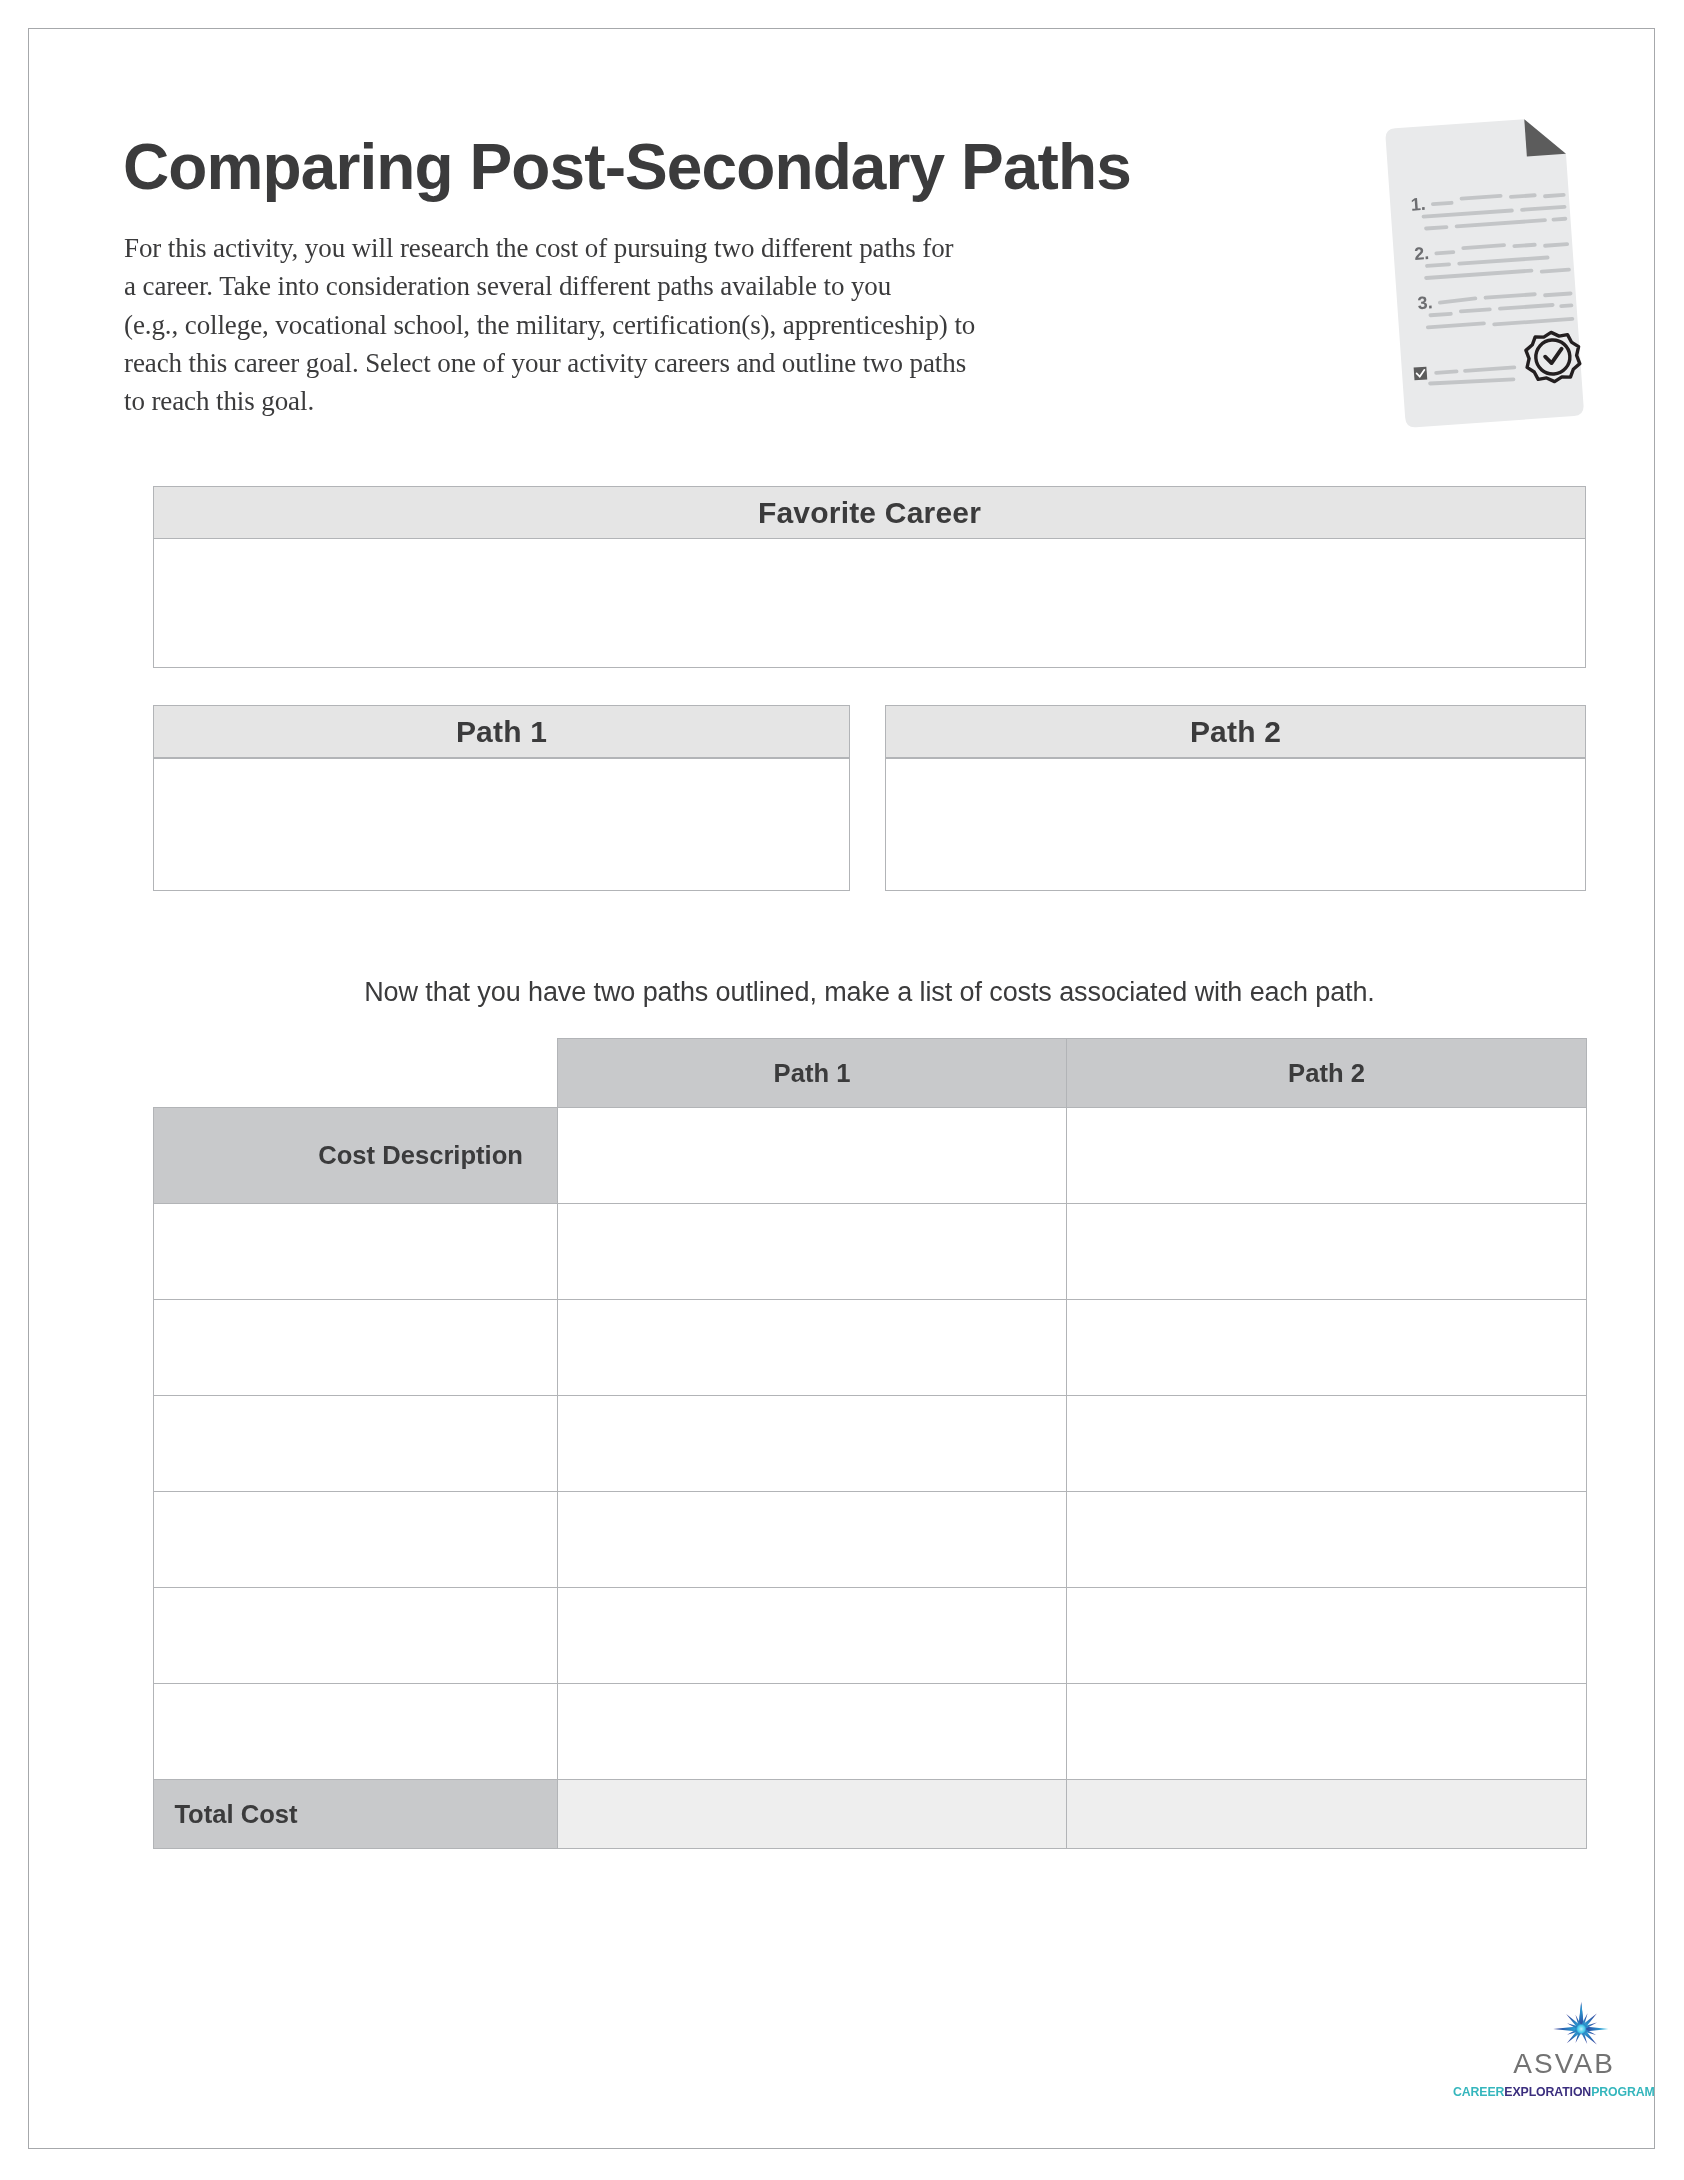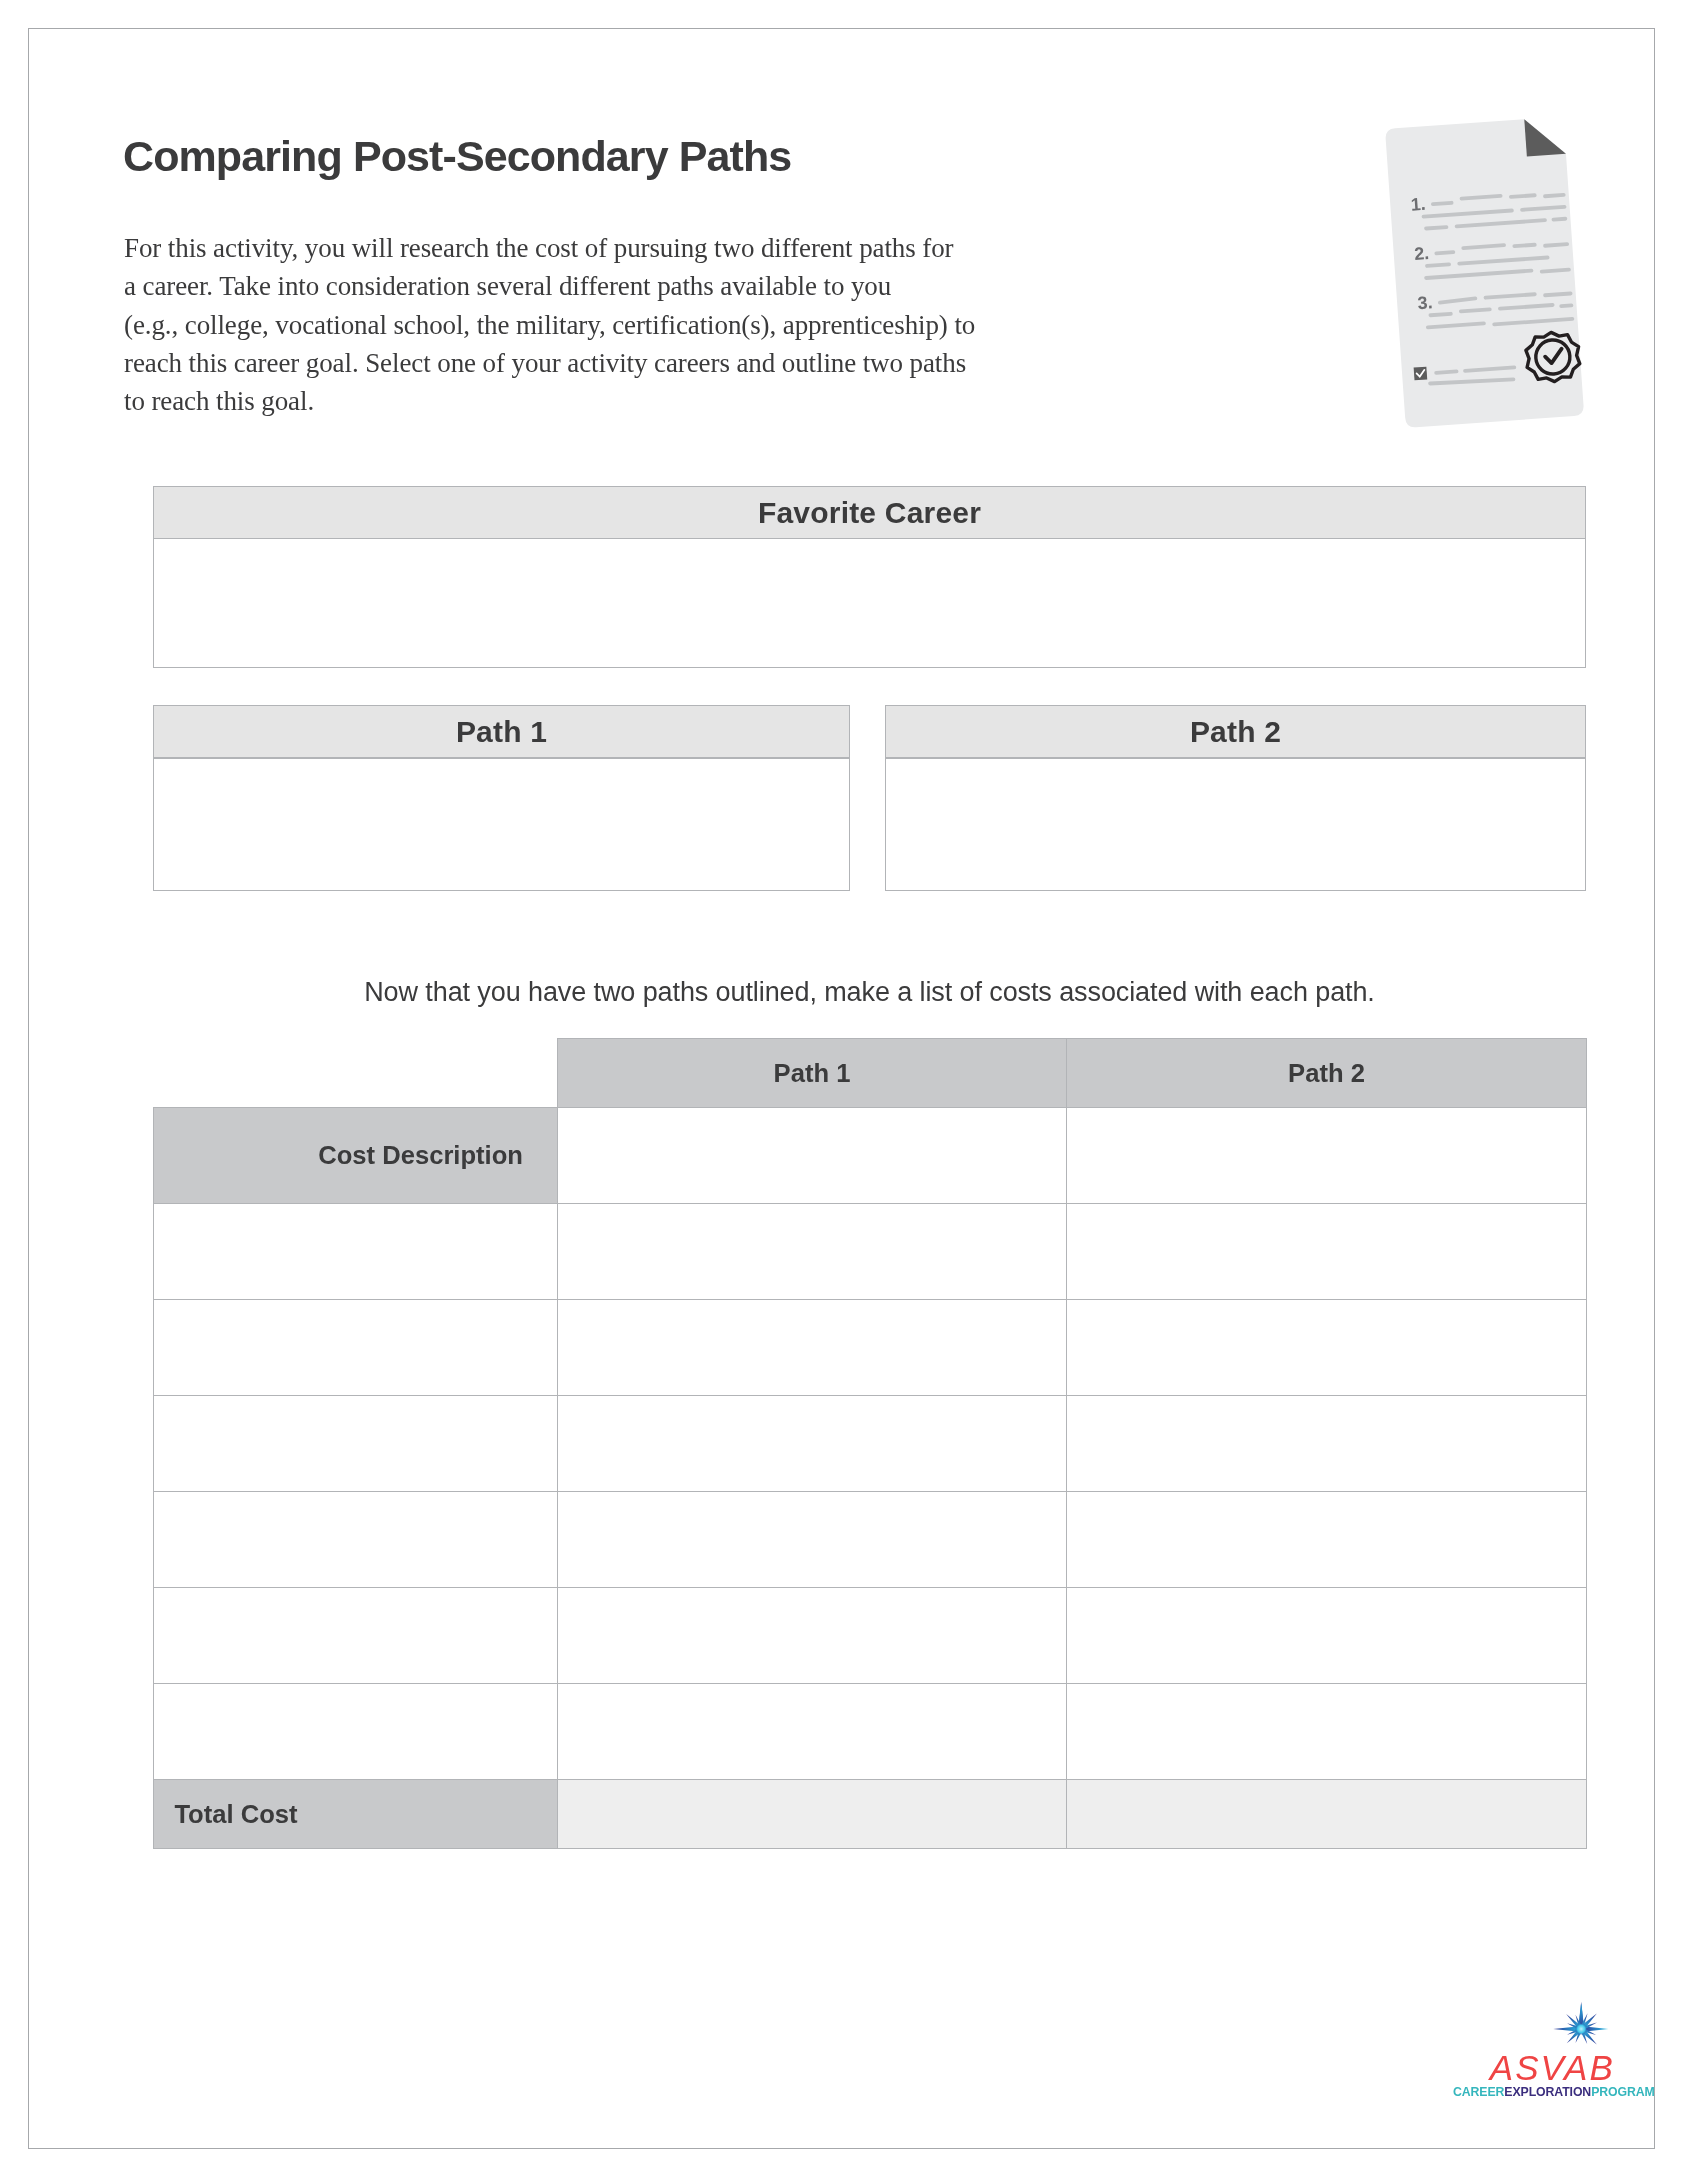--- a/index.html
+++ b/index.html
@@ -29,21 +29,21 @@
     position: relative;
     width: 100%;
     height: 100%;
   }
 
   
   .title {
     position: absolute;
     left: 94px;
     top: 106px;
-    font-size: 43px;
+    font-size: 64px;
     font-weight: 700;
     letter-spacing: -0.9px;
     color: #3b3b3c;
     line-height: 1;
     white-space: nowrap;
   }
   .intro {
     position: absolute;
     left: 95px;
     top: 200px;
@@ -164,26 +164,25 @@
     width: 162px;
     height: 106px;
   }
   .logo .burst { position: absolute; right: 5.1px; top: 0; width: 61px; height: 61px; }
   .logo .word {
     position: absolute;
     left: 0;
     top: 49px;
     width: 100%;
     text-align: right;
-    font-size: 35px;
+    font-size: 28px;
     font-weight: 400;
     letter-spacing: 2.1px;
-    color: #ef4444;
+    color: #737373;
     line-height: 1;
-    font-style: italic;
   }
   .logo .tag {
     position: absolute;
     left: 0;
     top: 85px;
     width: 100%;
     text-align: right;
     font-size: 12.3px;
     font-weight: 700;
     letter-spacing: -0.1px;

